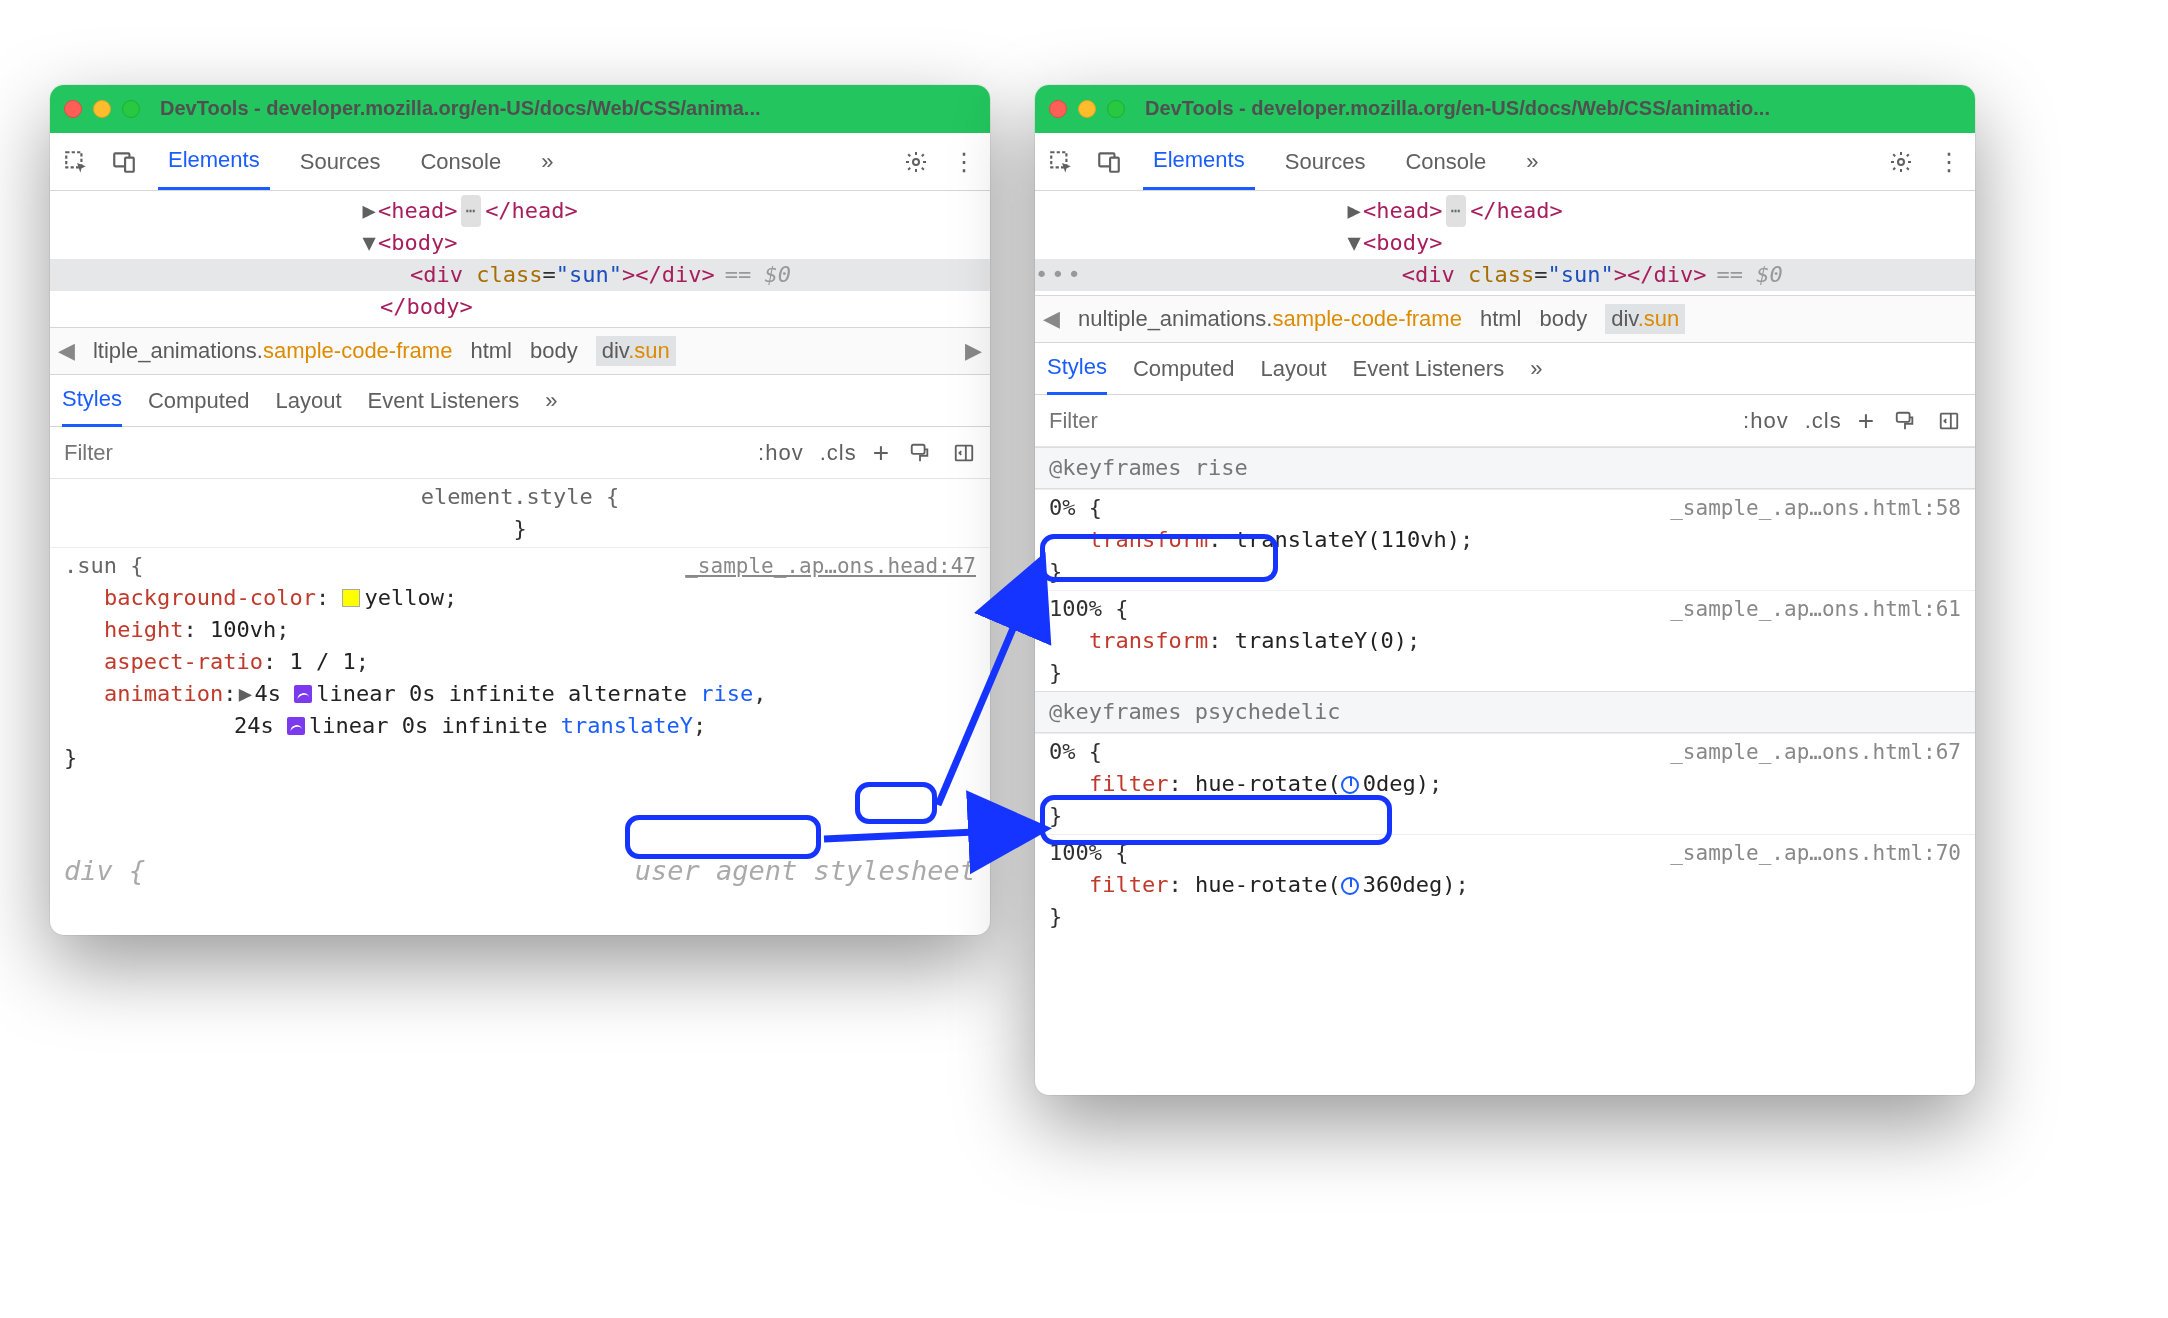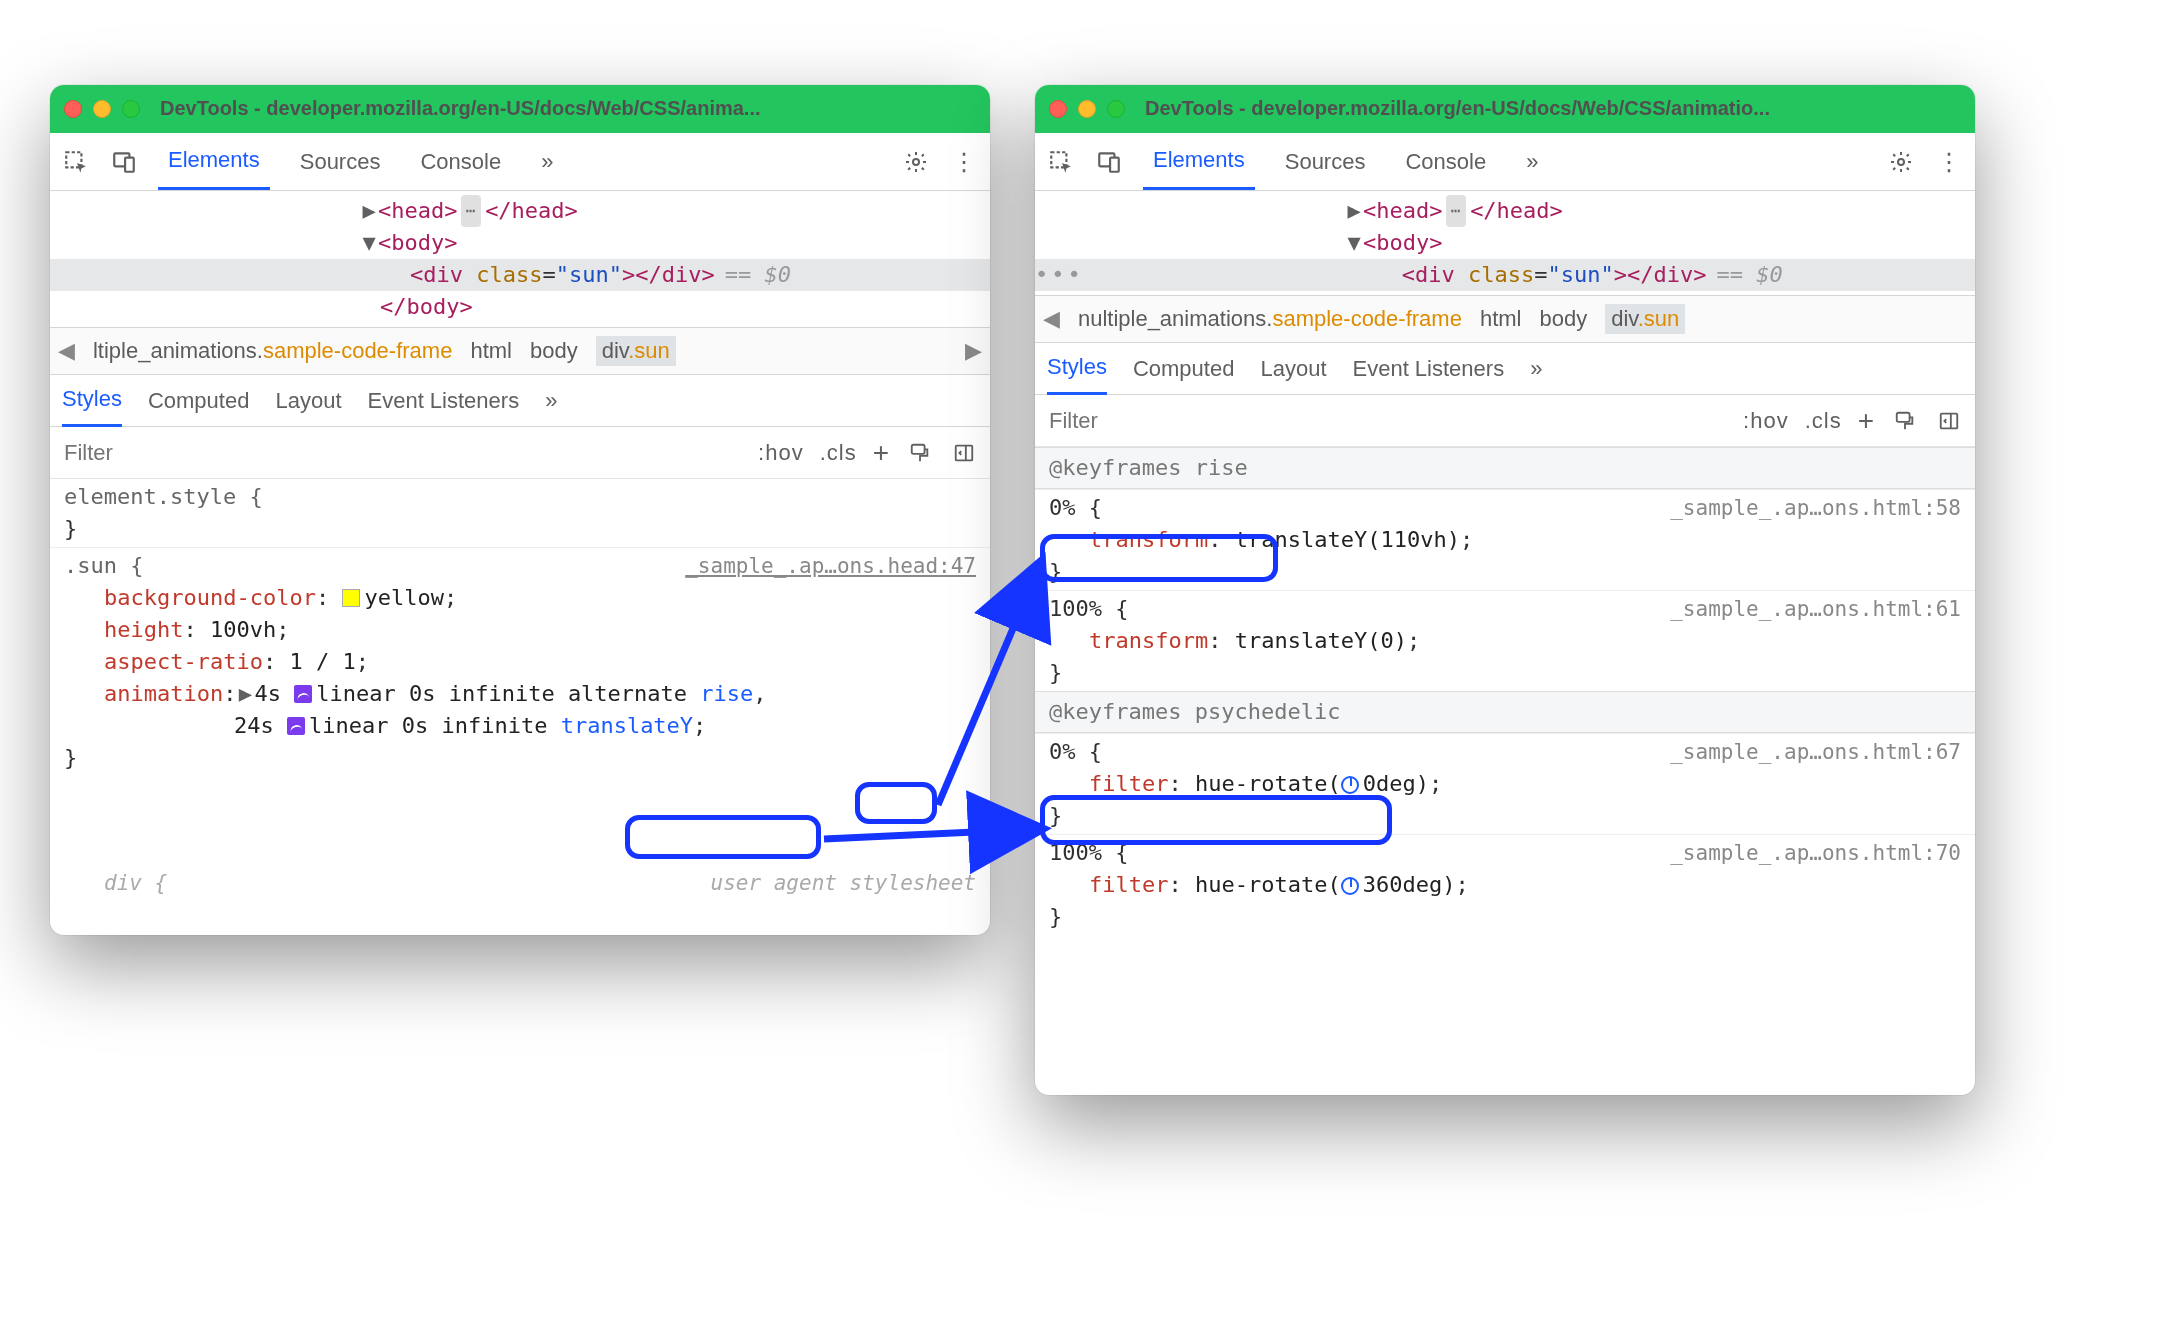--- a/index.html
+++ b/index.html
@@ -156,27 +156,26 @@
     border:5px solid #1534ff;
     border-radius:14px;
     position:absolute;
     pointer-events:none;
   }
 
   
   .arrow { position:absolute; z-index:50; }
   .arrow svg { overflow:visible; }
   .faded {
-    position:absolute; bottom:0; left:0; right:0; height:60px;
+    position:absolute; bottom:12px; left:0; right:0; height:60px;
     background:linear-gradient(to bottom, rgba(255,255,255,0), #fff);
     display:flex; justify-content:space-between; align-items:flex-end;
     padding:0 14px;
-    color:#aaa; font-style:italic; font-size:21px;
+    color:#aaa; font-style:italic; font-size:27px;
     pointer-events:none;
-    margin-left:40px;
   }
 
   .dots-expand{
     display:inline-block; background:#e0e0e0; color:#666; font-size:16px;
     padding:0 4px; border-radius:4px; margin:0 4px; letter-spacing:2px;
   }
 </style>
 </head>
 <body>
 
@@ -276,21 +275,21 @@
       <span class="toolicon">
           <svg width="22" height="22" viewBox="0 0 24 24" fill="none" stroke="#606060" stroke-width="2">
             <rect x="3" y="4" width="18" height="16" rx="1"></rect>
             <line x1="14" y1="4" x2="14" y2="20"></line>
             <path d="M9 10l-2 2 2 2"></path>
           </svg>
         </span>
     </div>
 
     <div class="styles-body" style="position:relative; height:420px; overflow:hidden;">
-      <div class="rule-block" style="border-top:none;">
+      <div class="rule-block" style="border-top:none;text-align:center;">
         <div class="rule-head">element.style {</div>
         <div>}</div>
       </div>
 
       <div class="rule-block">
         <span class="sourcelink">_sample_.ap…ons.head:47</span>
         <div class="rule-head">.sun {</div>
         <div class="prop"><span class="propn">background-color</span>: <span class="swatch" style="background:yellow;"></span><span class="propv">yellow</span>;</div>
         <div class="prop"><span class="propn">height</span>: <span class="propv">100vh</span>;</div>
         <div class="prop"><span class="propn">aspect-ratio</span>: <span class="propv">1 / 1</span>;</div>

